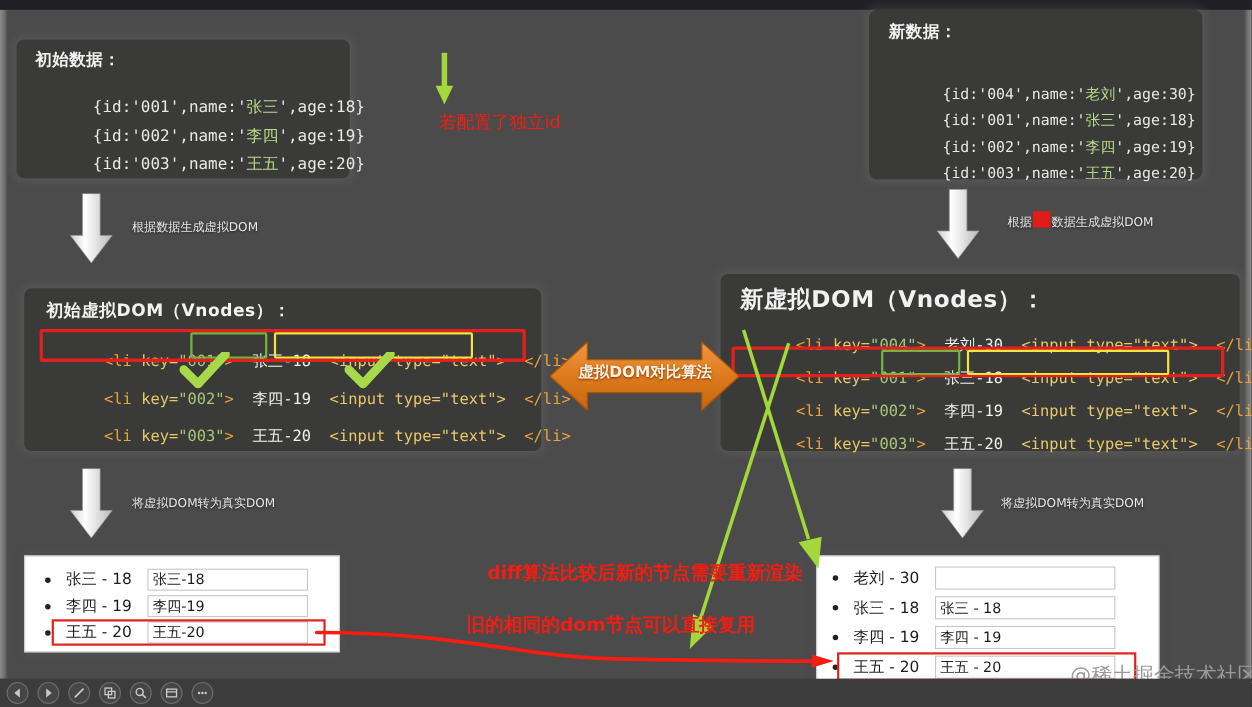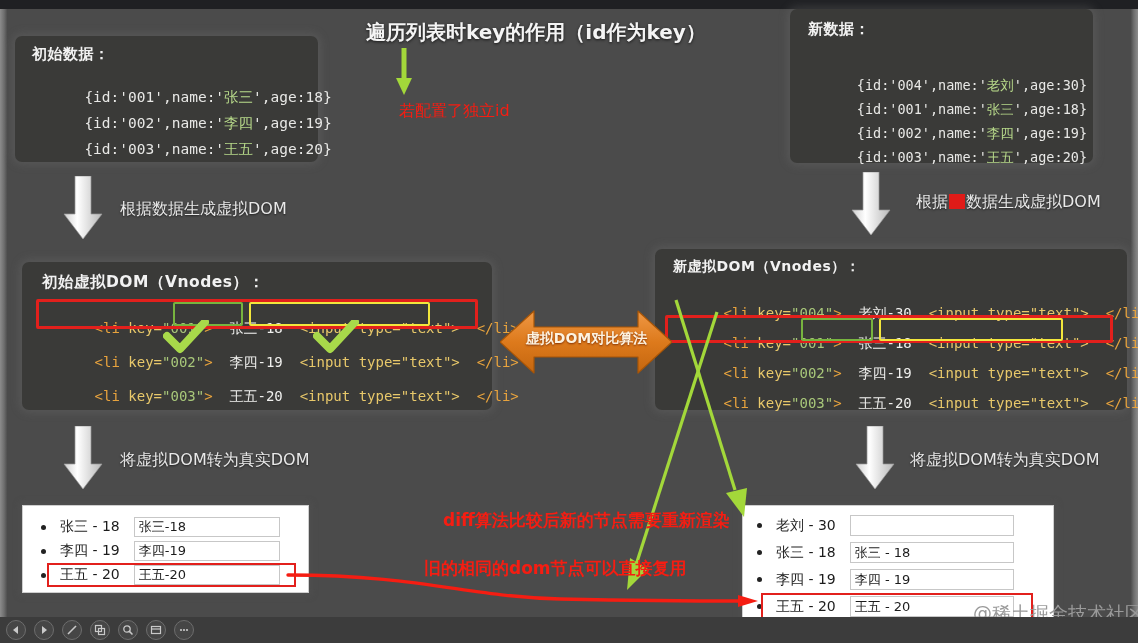--- a/index.html
+++ b/index.html
@@ -29,21 +29,21 @@
   #data-new .ptitle{position:absolute;left:18px;top:11px;font-size:15px;}
   #data-new .ln{position:absolute;left:18px;font-size:13.5px;color:#e8e8e6;white-space:pre;}
 
   .gname{color:#b7d98a;}
   .num{color:#e8e8e6;}
 
   
   #vdom-old{left:22px;top:262px;width:470px;height:148px;}
   #vdom-old .ptitle{position:absolute;left:20px;top:10px;font-size:15.5px;}
   #vdom-new{left:655px;top:249px;width:472px;height:161px;}
-  #vdom-new .ptitle{position:absolute;left:18px;top:9px;font-size:14px;}
+  #vdom-new .ptitle{position:absolute;left:18px;top:9px;font-size:21px;}
 
   .code{position:absolute;white-space:pre;font-size:14px;letter-spacing:0px;}
   .tg{color:#e8a33d;}      
   .at{color:#e8c86a;}      
   .st{color:#a8c77a;}      
   .tx{color:#f0f0ee;}      
 
   
   .hl{position:absolute;box-sizing:border-box;border-radius:2px;}
   .hl-red{border:3px solid #e2201c;}
@@ -62,21 +62,21 @@
   .bullet{width:5px;height:5px;border-radius:50%;background:#222;flex:0 0 auto;}
   .liname{font-size:14px;color:#1c1c1c;white-space:nowrap;}
   .inp{border:1px solid #c7c7c7;background:#fff;font-size:13px;color:#1c1c1c;
        display:flex;align-items:center;padding:0 4px;box-sizing:border-box;white-space:nowrap;}
   .rowhl{position:absolute;box-sizing:border-box;border:2px solid #e2201c;}
 
   
   .warrow{position:absolute;width:40px;height:64px;}
 
   
-  .steplab{position:absolute;color:#e9e9e9;font-size:16px;white-space:nowrap;
+  .steplab{position:absolute;color:#e9e9e9;font-size:11px;white-space:nowrap;
            text-shadow:0 1px 2px rgba(0,0,0,.6);}
   .redblock{display:inline-block;width:16px;height:15px;background:#e01b18;
             vertical-align:-2px;margin:0 1px;}
 
   
   #title{position:absolute;left:366px;top:19px;font-size:20px;font-weight:bold;
          color:#f4f4f4;white-space:nowrap;text-shadow:0 1px 3px rgba(0,0,0,.7);}
   .redtxt{position:absolute;color:#f51d12;font-size:17px;white-space:nowrap;}
   #ann-id{left:399px;top:101px;font-size:16px;}
   #ann-diff{left:443px;top:509px;font-weight:bold;}
@@ -107,21 +107,20 @@
 <body>
 
 <div id="stage">
 
   <div class="topstrip"></div>
   <div class="edgeL"></div>
   <div class="edgeR"></div>
 
   <div class="canvas"></div>
 
-  <div id="title">遍历列表时key的作用（id作为key）</div>
 
   <div class="panel" id="data-initial">
     <div class="ptitle">初始数据：</div>
     <div class="ln mono" style="top:36px;">
       <span>{id:'</span><span>001</span><span>',name:'</span><span class="gname">张三</span><span>',age:</span><span class="num">18</span><span>}</span>
     </div>
     <div class="ln mono" style="top:62px;">
       <span>{id:'</span><span>002</span><span>',name:'</span><span class="gname">李四</span><span>',age:</span><span class="num">19</span><span>}</span>
     </div>
     <div class="ln mono" style="top:88px;">

